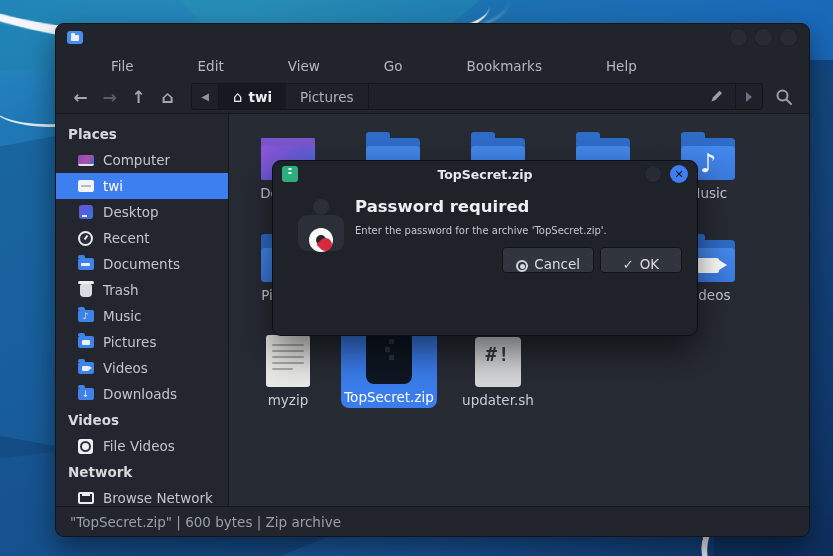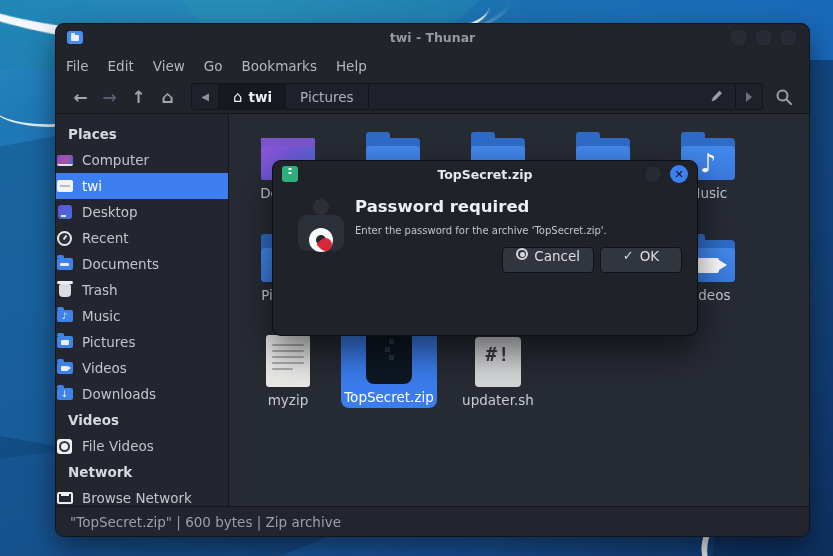--- a/index.html
+++ b/index.html
@@ -32,21 +32,21 @@
   .titlebar { height:27px; flex:0 0 27px; display:flex; align-items:center; padding:0 11px; position:relative; }
   .app-icon { width:16px; height:13px; background:#4a8df0; border-radius:3px; position:relative; }
   .app-icon::before { content:""; position:absolute; left:4px; top:4px; width:8px; height:6px; background:#e8edf6; border-radius:1px; }
   .app-icon::after { content:""; position:absolute; left:4px; top:2px; width:4px; height:2px; background:#e8edf6; border-radius:1px 1px 0 0; }
   .win-title { position:absolute; left:0; right:0; text-align:center; font-size:12.5px; font-weight:bold; color:#9599a2; }
   .win-btns { margin-left:auto; display:flex; gap:6px; position:relative; }
   .win-circle { width:19px; height:19px; border-radius:50%; background:#282b33; border:1px solid #1d2027; }
 
   .menubar { height:29px; flex:0 0 29px; display:flex; align-items:center; padding-left:10px; gap:19px;
     font-size:13.5px; color:#b4b8c0; }
-  .menu-item { cursor:default; }
+  .menu-item { cursor:default;margin-left:45px; }
 
   .toolbar { height:34px; flex:0 0 34px; display:flex; align-items:center; padding:0 10px;
     border-bottom:1px solid #15171c; }
   .nav-btn { width:29px; height:26px; display:flex; align-items:center; justify-content:center;
     font-size:17px; color:#a2a6ae; font-weight:bold; }
   .nav-btn.disabled { color:#555d72; }
   .nav-home { font-size:17px; }
   .pathbar { flex:1; display:flex; align-items:stretch; height:27px; margin-left:9px; margin-right:6px;
     background:#1e212a; border:1px solid #13161b; border-radius:3px; overflow:hidden; }
   .chev-btn { width:27px; display:flex; align-items:center; justify-content:center;
@@ -57,21 +57,21 @@
   .crumb.next { color:#aeb2ba; border-right:1px solid #13161b; }
   .path-spacer { flex:1; }
   .pencil-btn { width:38px; display:flex; align-items:center; justify-content:center; }
   .tri-btn { width:27px; display:flex; align-items:center; justify-content:center; border-left:1px solid #13161b; }
   .tri { width:0; height:0; border-left:6px solid #6a7080; border-top:5px solid transparent; border-bottom:5px solid transparent; }
   .search-btn { width:30px; display:flex; align-items:center; justify-content:center; }
 
   .body { flex:1; display:flex; min-height:0; }
   .sidebar { width:173px; flex:0 0 173px; background:#23262e; border-right:1px solid #15171c; padding-top:7px; font-size:13.5px; }
   .side-header { padding:5px 12px 5px 12px; font-weight:bold; color:#d6d9de; }
-  .side-item { height:26px; display:flex; align-items:center; gap:9px; color:#c2c5cc; }
+  .side-item { height:26px; display:flex; align-items:center; gap:9px; padding-left:21px; color:#c2c5cc; }
   .side-item.selected { background:#3d7ef0; color:#fff; }
   .sicon { width:17px; height:17px; flex:0 0 17px; display:flex; align-items:center; justify-content:center; position:relative; }
 
   
   .i-computer { width:16px; height:11px; background:linear-gradient(120deg,#7a4fd0,#b04fa0 55%,#3f6ad8); border-radius:2px; border-bottom:2px solid #dfe2e8; }
   .i-homefolder { width:16px; height:12px; background:#f2f3f5; border-radius:2px; position:relative; }
   .i-homefolder::before { content:""; position:absolute; left:3px; top:5px; width:10px; height:2px; background:#b9bdc6; }
   .i-desktop { width:14px; height:14px; border-radius:3px; background:linear-gradient(135deg,#6a52d8,#4a64d8 60%,#3b77e0); position:relative; }
   .i-desktop::before { content:""; position:absolute; left:3px; bottom:2px; width:5px; height:2px; background:#e8eaf2; }
   .i-recent { width:15px; height:15px; border-radius:50%; background:#2b2f3a; border:2px solid #e8eaee; position:relative; }
@@ -150,21 +150,21 @@
   .d-heading { font-size:16.5px; font-weight:bold; color:#edeff2; }
   .d-message { margin-top:9px; font-size:10px; color:#c3c6cd; }
   .pw-row { margin-top:14px; margin-left:64px; display:flex; align-items:center; gap:9px; }
   .pw-label { font-size:13.5px; color:#d2d5da; }
   .pw-input { width:248px; height:28px; background:#171a20; border:2px solid #3a6fe0; border-radius:4px;
     display:flex; align-items:center; padding-left:9px; }
   .pw-dots { color:#fff; font-size:11px; letter-spacing:3px; }
   .caret { width:1px; height:16px; background:#e8eaee; margin-left:1px; }
   .btn-row { margin-top:11px; display:flex; justify-content:flex-end; gap:6px; padding-right:0; }
   .dlg-btn { height:26px; min-width:82px; padding:0 13px; background:#31353e; border:1px solid #101218; border-radius:4px;
-    display:flex; align-items:flex-start; justify-content:center; gap:6px; font-size:13.5px; color:#dcdee2; }
+    display:flex; align-items:flex-end; justify-content:center; gap:6px; font-size:13.5px; color:#dcdee2; }
   .ring { width:12px; height:12px; border:2px solid #d5d7db; border-radius:50%; display:flex; align-items:center; justify-content:center; }
   .ring::before { content:""; width:5px; height:5px; background:#d5d7db; border-radius:50%; }
   .check { font-size:13px; color:#d5d7db; }
 </style>
 </head>
 <body>
 
 <div class="desktop">
   <div class="poly p1"></div>
   <div class="poly p2"></div>
@@ -173,21 +173,20 @@
   <div class="poly p5"></div>
   <div class="swoosh1b"></div>
   <div class="swoosh1"></div>
   <div class="swoosh2"></div>
   <div class="swoosh3"></div>
 
   <div class="window">
 
     <div class="titlebar">
       <div class="app-icon"></div>
-      <div class="win-title">twi - Thunar</div>
       <div class="win-btns">
         <div class="win-circle"></div>
         <div class="win-circle"></div>
         <div class="win-circle"></div>
       </div>
     </div>
 
     <div class="menubar">
       <span class="menu-item">File</span>
       <span class="menu-item">Edit</span>

